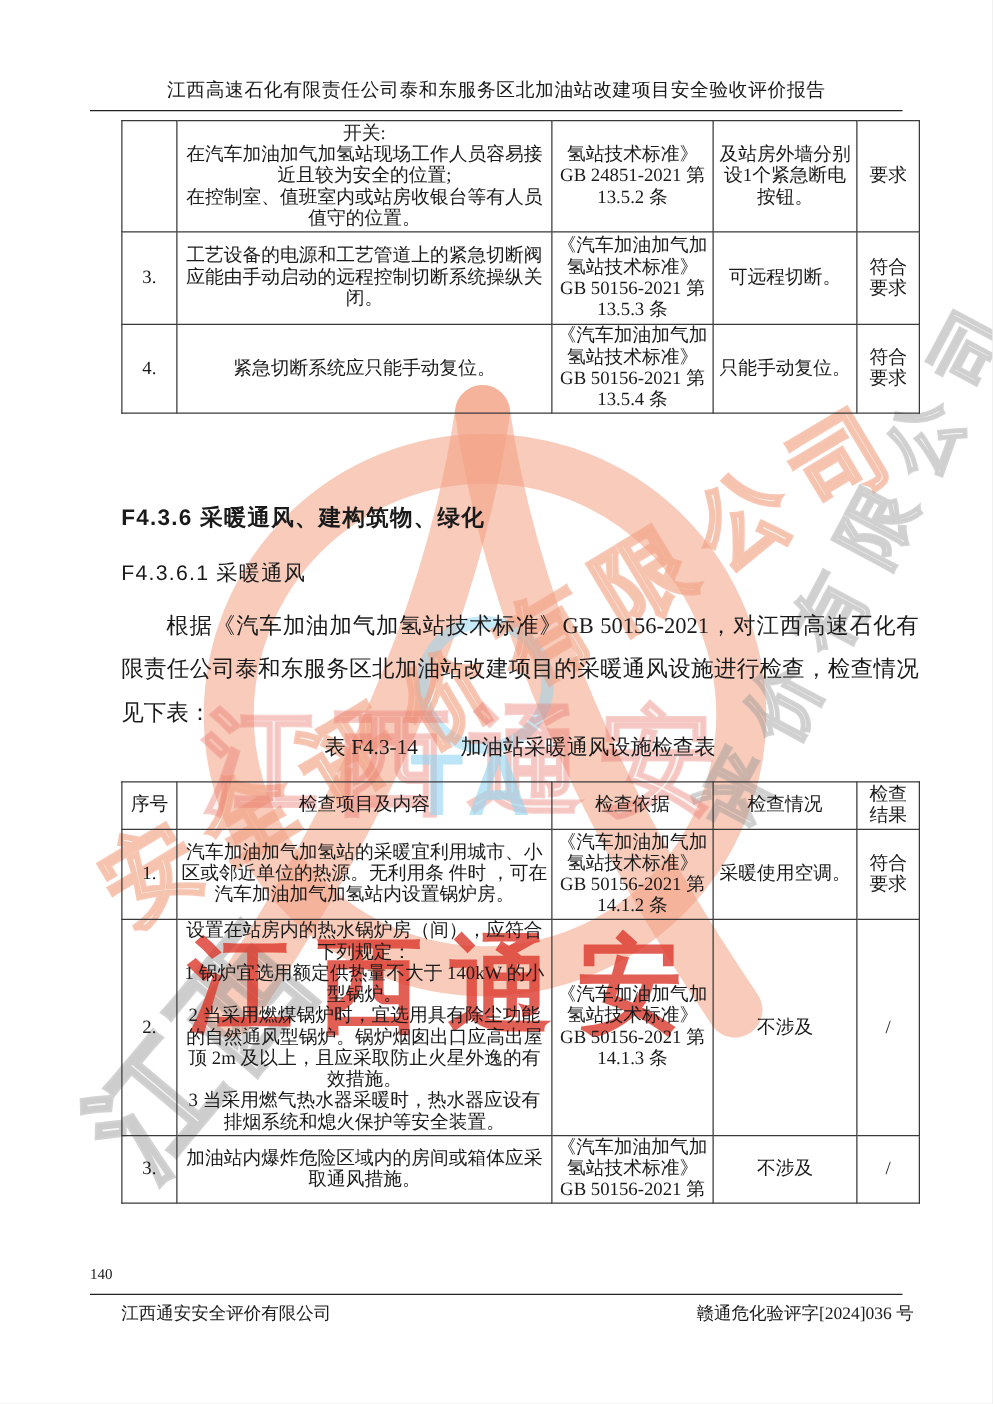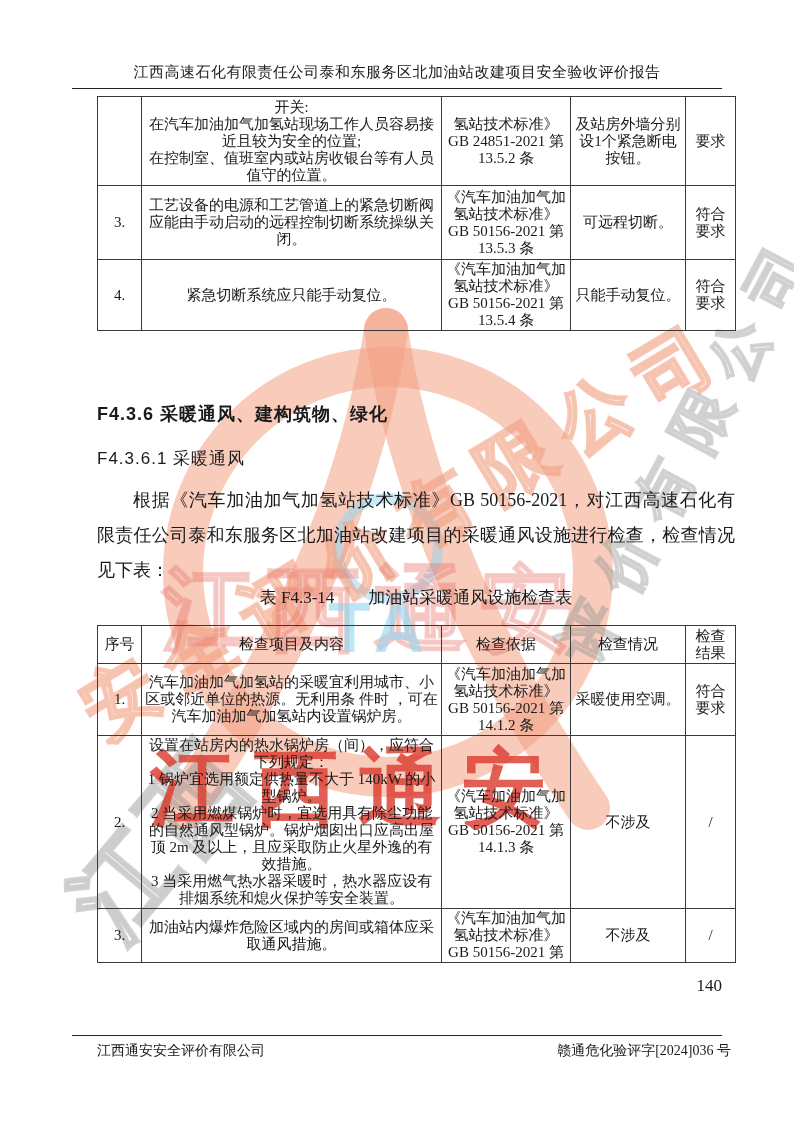--- a/index.html
+++ b/index.html
@@ -11,21 +11,21 @@
   .layer{position:absolute;inset:0;}
   #content{z-index:2;}
   #watermark{z-index:1;pointer-events:none;}
 
   
   .header-title{
     position:absolute;top:63px;left:72px;width:650px;text-align:center;
     font-size:15px;letter-spacing:0.5px;
   }
   .header-rule{position:absolute;top:88px;left:72px;width:650px;border-top:1.6px solid #222;}
-  .page-number{position:absolute;top:976px;left:72px;width:650px;text-align:right;font-size:17px;}
+  .page-number{position:absolute;top:1012px;left:72px;width:650px;text-align:left;font-size:12px;}
   .footer-rule{position:absolute;top:1035px;left:72px;width:650px;border-top:1.4px solid #222;}
   .footer-row{position:absolute;top:1042px;left:97px;width:634px;font-size:14px;}
   .footer-left{float:left;}
   .footer-right{float:right;}
 
   
   .para{position:absolute;left:97px;width:638px;font-size:18px;line-height:33px;
         text-indent:2em;text-align:justify;}
   #para1{top:333px;}
   #para2{top:483px;line-height:35px;}

